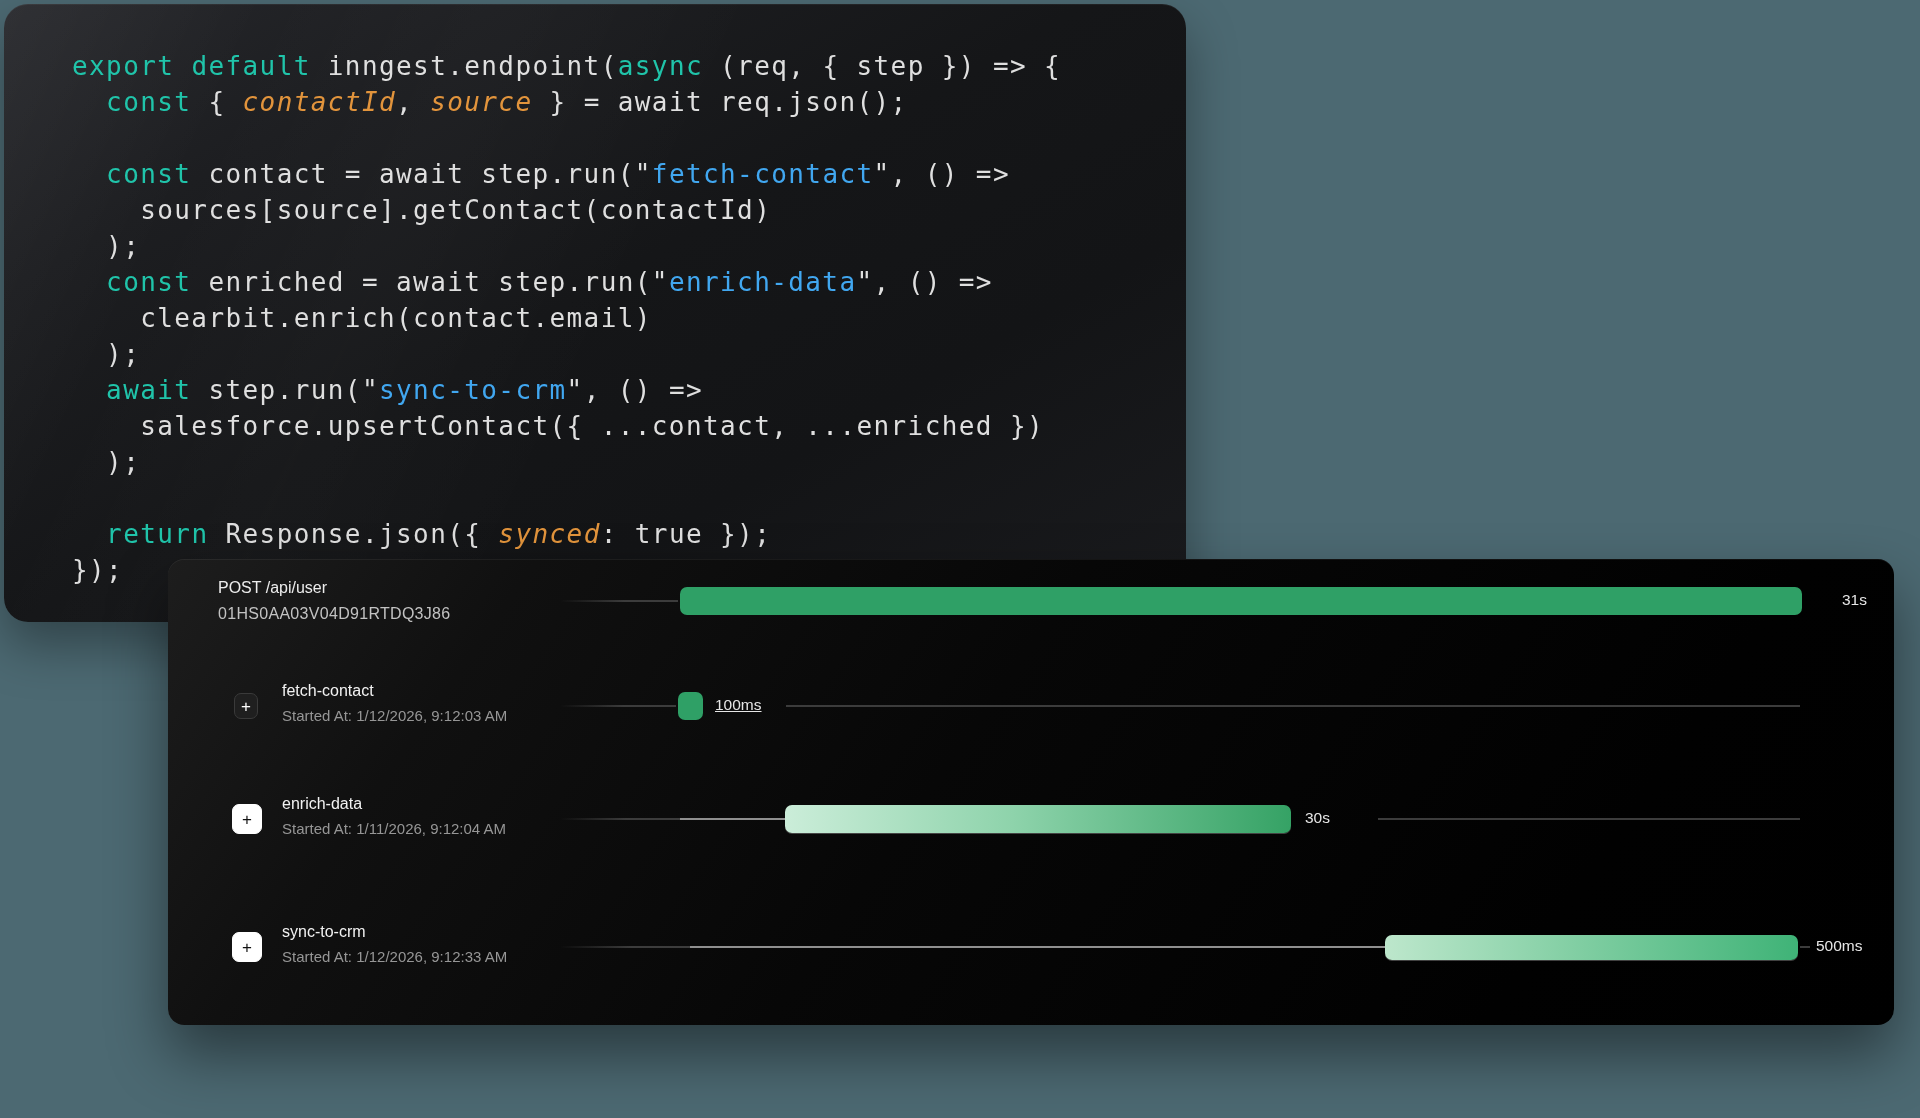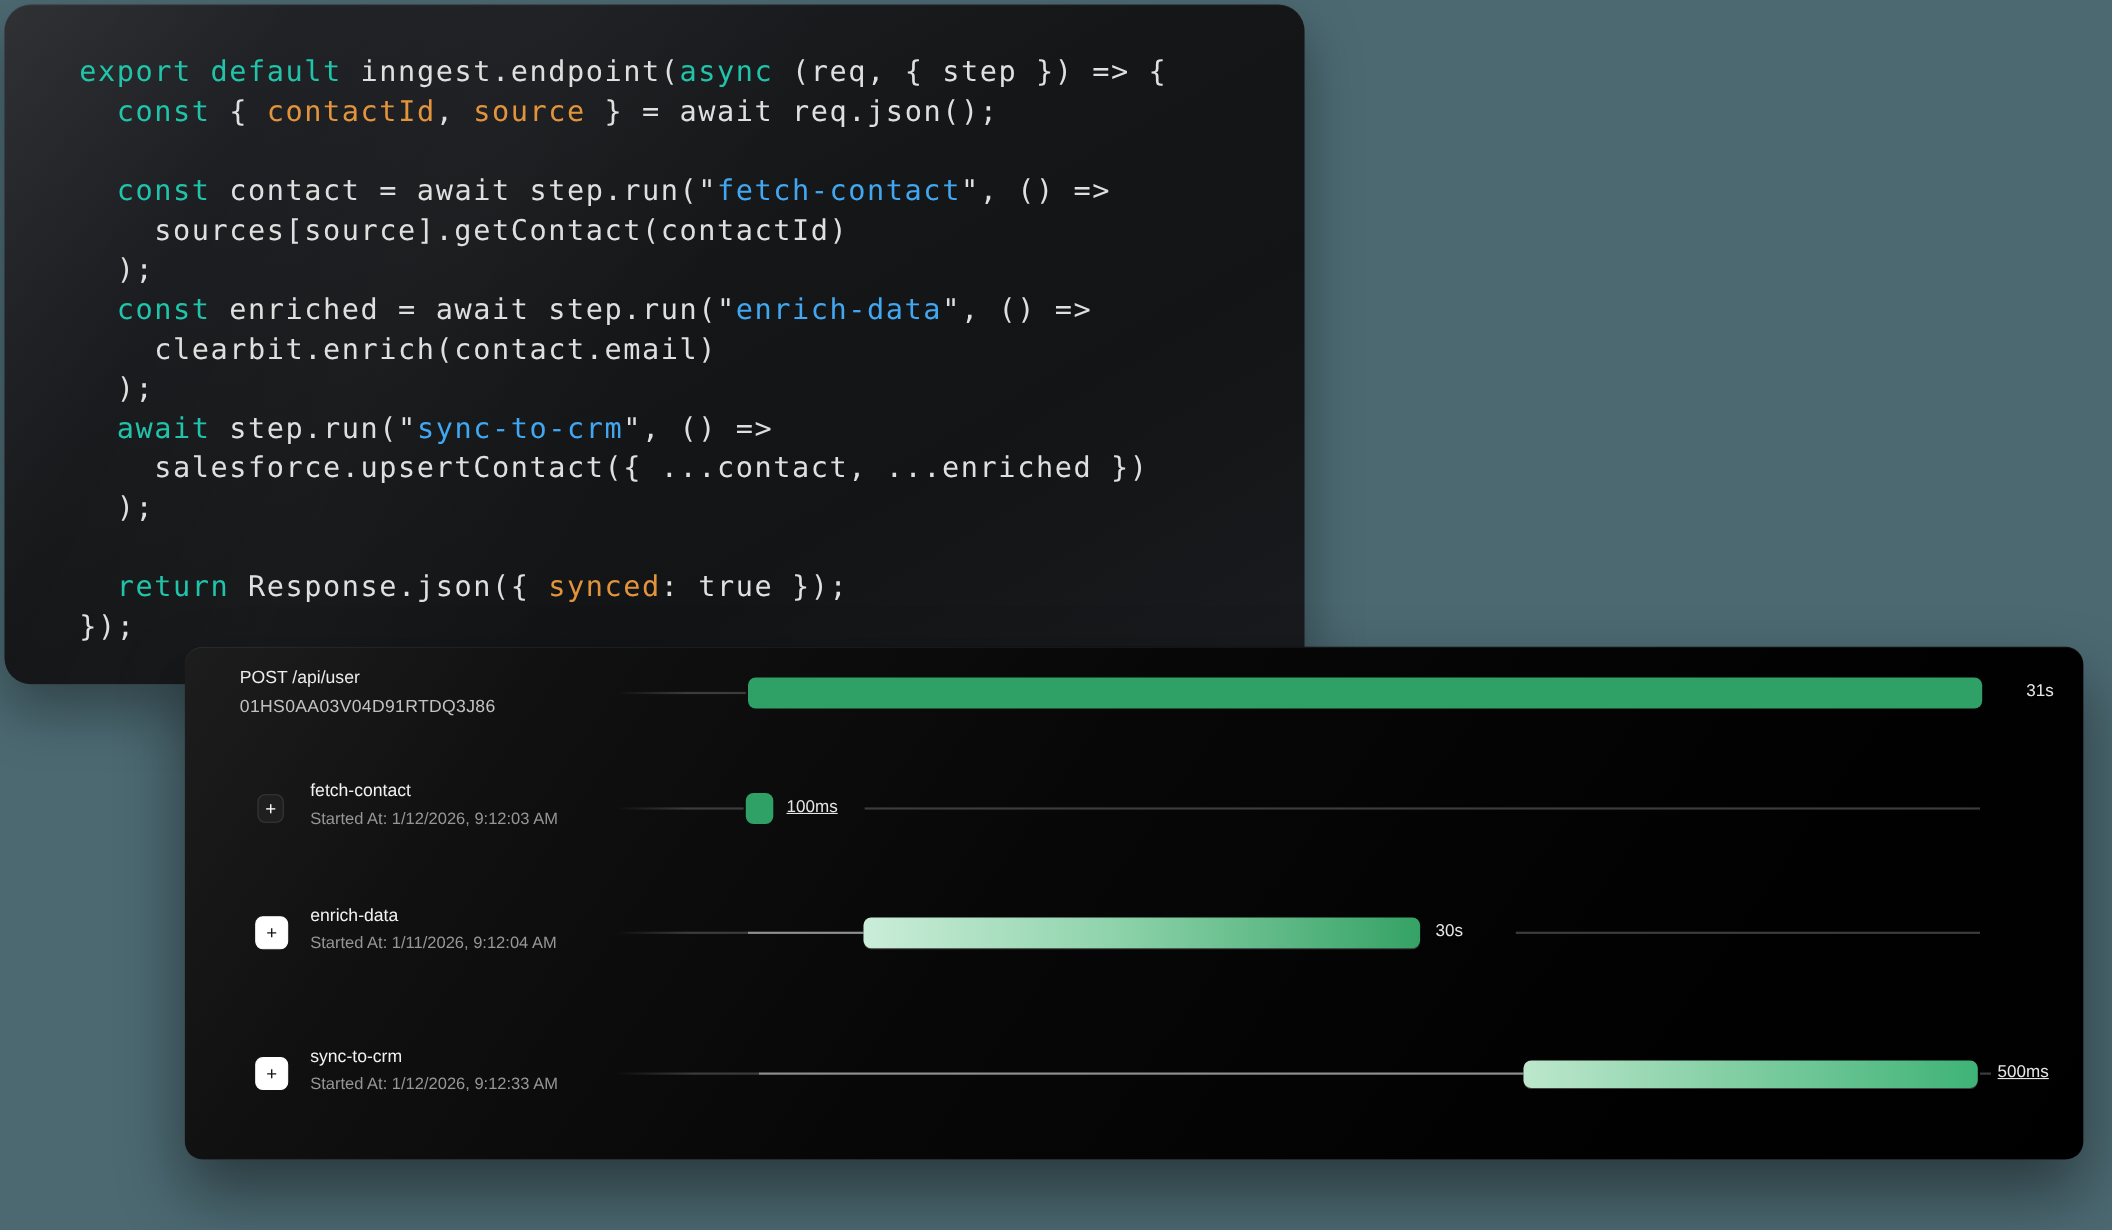--- a/index.html
+++ b/index.html
@@ -9,26 +9,26 @@
   
   #code-panel{position:absolute;left:4px;top:4px;width:1182px;height:618px;border-radius:24px;
     background:linear-gradient(150deg,#27282c 0%,#1d1e21 22%,#151618 48%,#131416 70%,#1a1b1e 100%);
     box-shadow:0 24px 50px rgba(0,0,0,.35), inset 0 1px 0 rgba(255,255,255,.05);}
   #code-panel .sheen{position:absolute;inset:0;border-radius:24px;pointer-events:none;
     background:linear-gradient(115deg,rgba(255,255,255,.045) 0%,rgba(255,255,255,0) 18%,rgba(255,255,255,.02) 34%,rgba(255,255,255,0) 52%);}
   #code-block{position:absolute;left:68px;top:44px;margin:0;
     font-family:"DejaVu Sans Mono","Liberation Mono",monospace;
     font-size:26px;line-height:36px;letter-spacing:1.4px;color:#DFDFDF;white-space:pre;}
   #code-block .k{color:#20C4AA;}
-  #code-block .o{color:#E2943C;}
+  #code-block .o{color:#E2943C;font-style:italic;}
   #code-block .s{color:#41A7F0;}
   #code-block .p{color:#DFDFDF;}
 
   
-  #trace-panel{position:absolute;left:168px;top:588px;width:1726px;height:466px;border-radius:16px;
+  #trace-panel{position:absolute;left:168px;top:559px;width:1726px;height:466px;border-radius:16px;
     background:linear-gradient(125deg,#1d1d1d 0%,#101010 18%,#070707 45%,#010101 80%,#000 100%);
     box-shadow:0 30px 60px rgba(0,0,0,.45), inset 0 1px 0 rgba(255,255,255,.06);}
 
   .row{position:absolute;left:0;width:100%;height:0;}
   .req-line1{position:absolute;left:50px;top:-22px;font-size:16px;color:#ECECEC;white-space:nowrap;}
   .req-line2{position:absolute;left:50px;top:4px;font-size:16px;color:#C2C2C2;letter-spacing:.3px;white-space:nowrap;}
 
   .plus-btn{position:absolute;left:66px;width:24px;height:26px;margin-top:-13px;border-radius:7px;
     display:flex;align-items:center;justify-content:center;font-size:17px;line-height:1;cursor:pointer;box-sizing:border-box;}
   .plus-dark{background:#1f1f1f;border:1px solid #3a3a3a;color:#fff;}
@@ -88,17 +88,17 @@
     </div>
 
     <div class="row" style="top:388px;">
       <div class="plus-btn plus-light">+</div>
       <div class="step-name">sync-to-crm</div>
       <div class="step-started">Started At: 1/12/2026, 9:12:33 AM</div>
       <div class="track track-fade" style="left:392px;width:130px;"></div>
       <div class="track-light" style="left:522px;width:695px;"></div>
       <div class="bar bar-grad2" style="left:1217px;width:413px;"></div>
       <div class="track" style="left:1632px;width:10px;"></div>
-      <div class="dur" style="left:1648px;text-decoration:underline;">500ms</div>
+      <div class="dur" style="left:1648px;">500ms</div>
     </div>
 
   </div>
 </div>
 
 </body></html>

